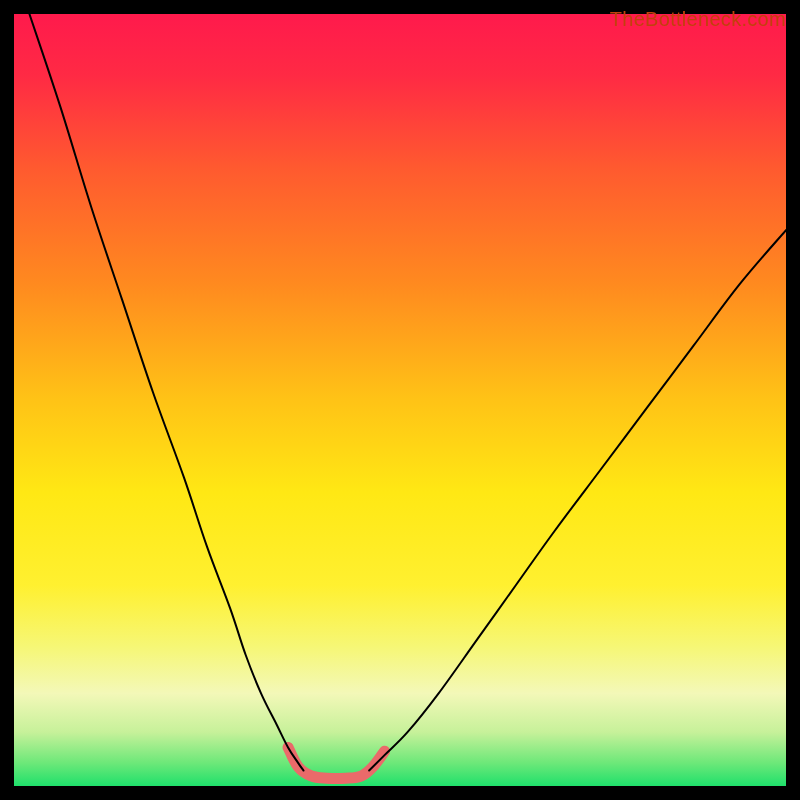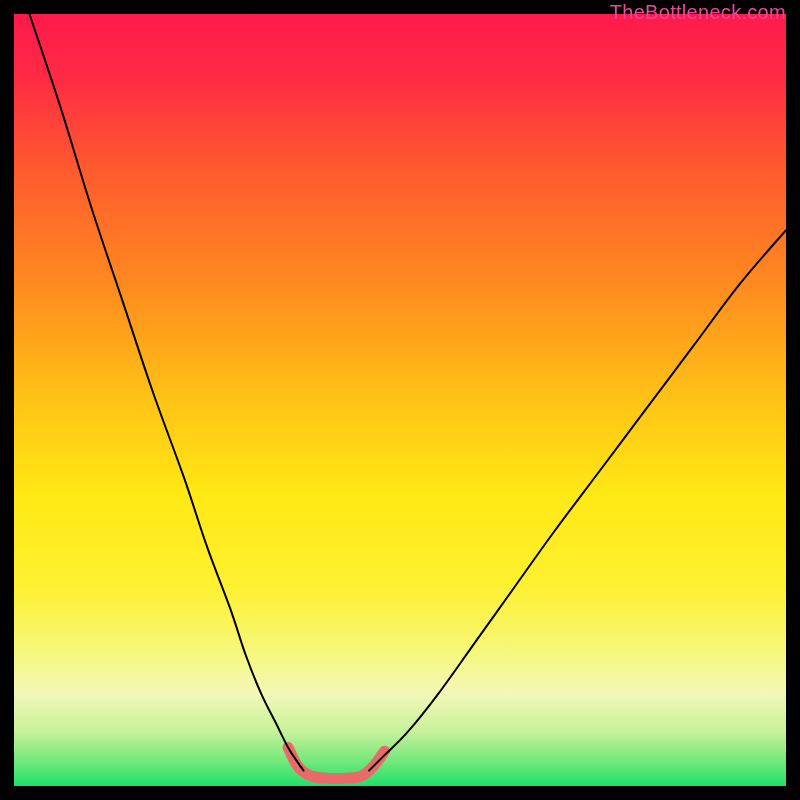--- a/index.html
+++ b/index.html
@@ -21,23 +21,23 @@
   .plot {
     position: absolute;
     top: 14px;
     left: 14px;
     width: 772px;
     height: 772px;
     overflow: hidden;
   }
   .watermark {
     position: absolute;
-    top: 1px;
+    top: 8px;
     right: 14px;
-    color: #ec4899;
+    color: #c2410c;
     font-size: 20px;
     font-weight: 400;
     letter-spacing: 0.3px;
     font-family: Arial, Helvetica, sans-serif;
   }
   svg { display: block; }
 </style>
 </head>
 <body>
 

